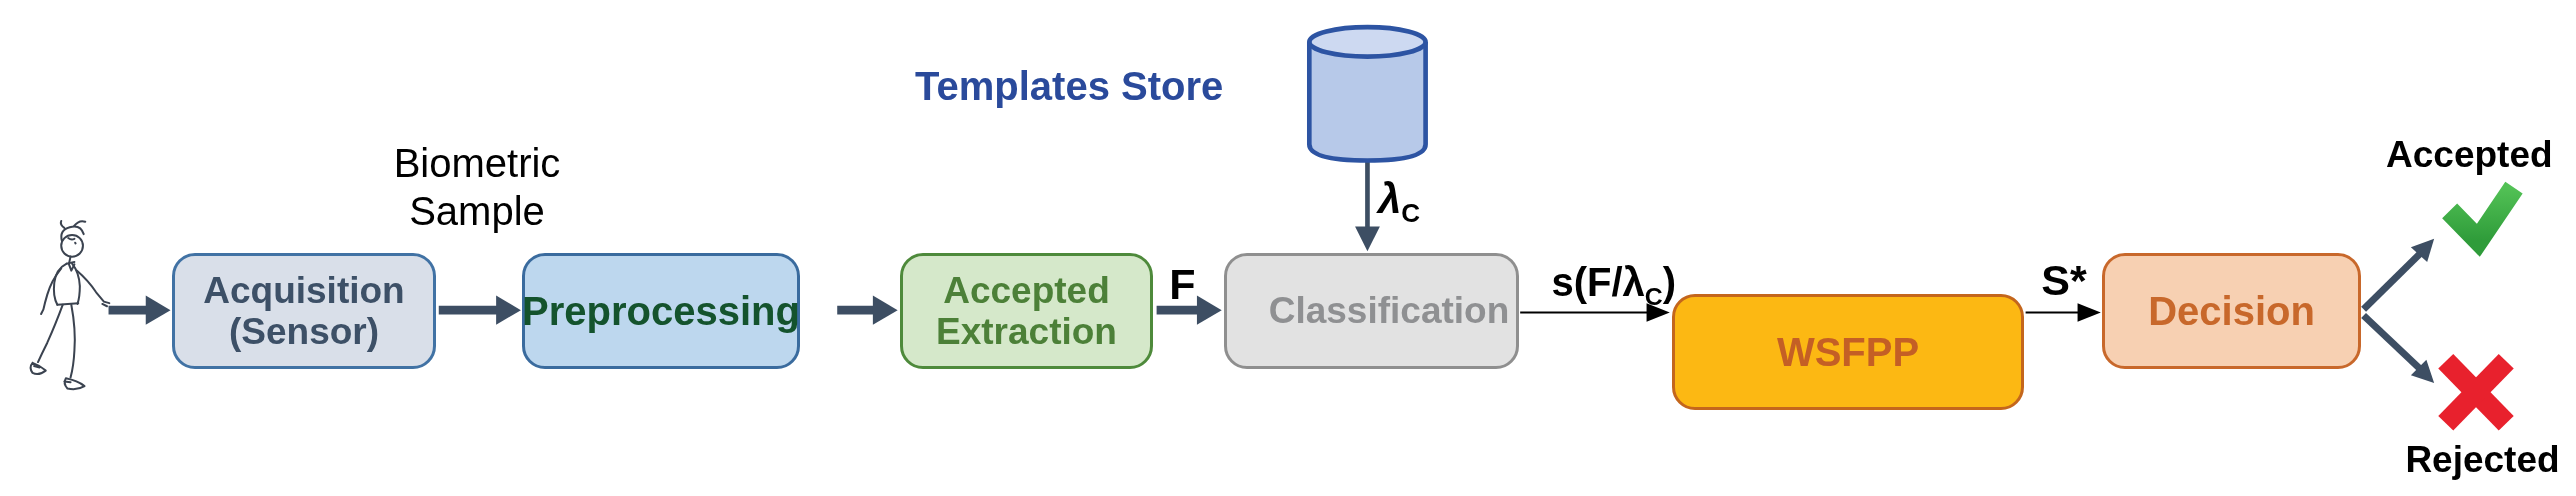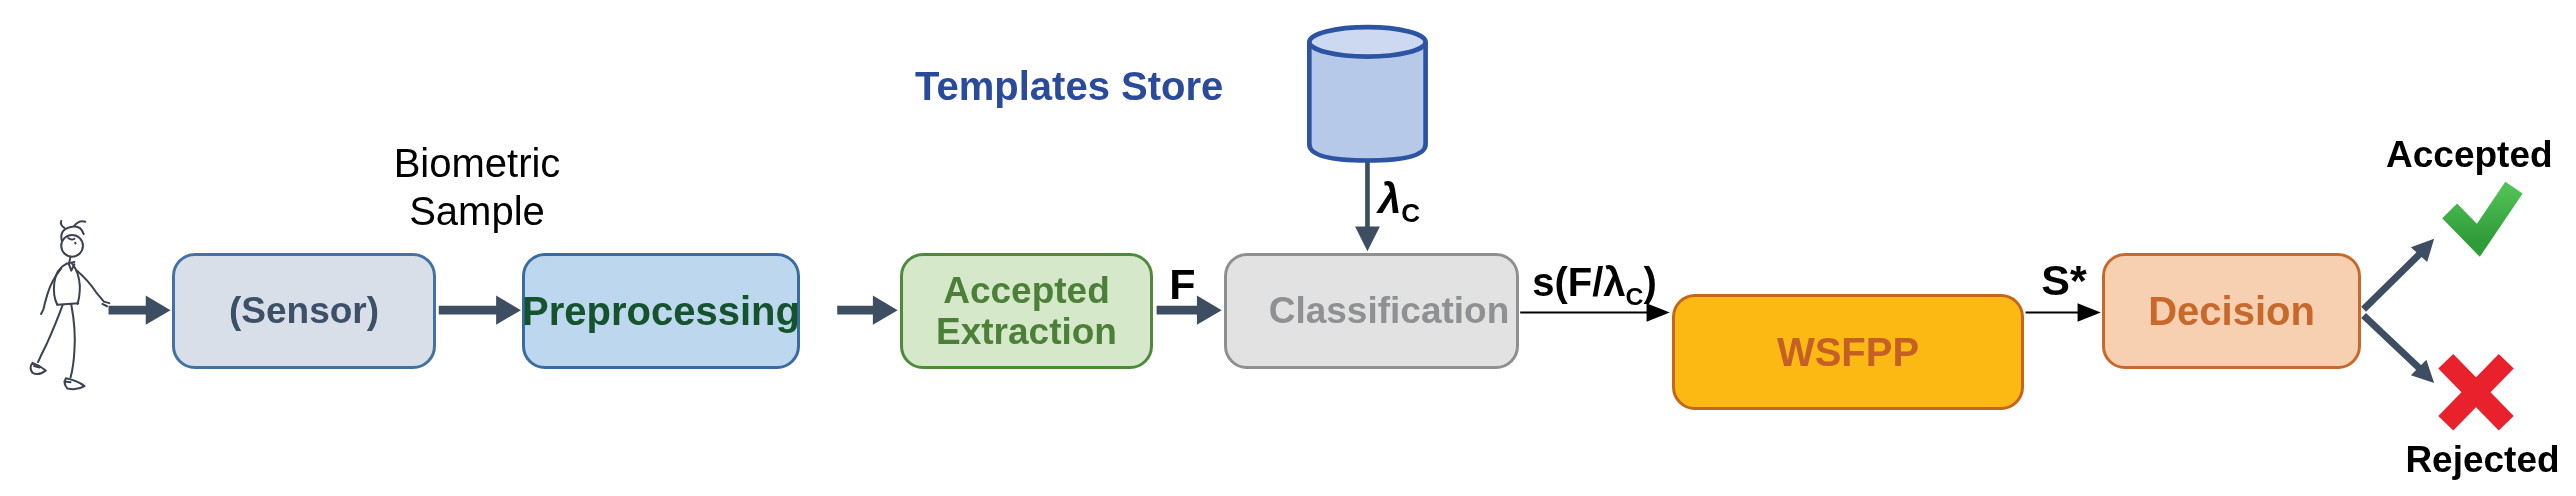--- a/index.html
+++ b/index.html
@@ -21,21 +21,21 @@
   .node-feature{left:900px;width:253px;background:#d5e8ca;border-color:#4e8a3b;color:#4c8038;font-size:37px;}
   .node-classification{left:1224px;width:295px;background:#e2e2e2;border-color:#8f8f8f;color:#8f9092;font-size:37px;padding-left:35px;}
   .node-wsfpp{left:1672px;width:352px;background:#fcb813;border-color:#c4661c;color:#c45f25;font-size:40px;margin-top:41px;}
   .node-decision{left:2102px;width:259px;background:#f7d0b2;border-color:#c8682b;color:#c8682b;font-size:40px;}
   
   .lbl{position:absolute;color:#000;}
   .lbl-biometric{left:353px;top:139px;width:248px;text-align:center;font-size:40px;line-height:48px;font-weight:normal;}
   .lbl-templates{left:915px;top:64px;width:364px;text-align:left;font-size:40px;font-weight:bold;color:#2a4a9b;}
   .lbl-f{left:1159px;top:260px;width:47px;text-align:center;font-size:43px;font-weight:bold;}
   .lbl-lambda{left:1378px;top:175px;font-size:42px;font-weight:bold;font-style:italic;}
-  .lbl-score{left:1513px;top:260px;width:163px;text-align:center;font-size:40px;font-weight:bold;}
+  .lbl-score{left:1513px;top:260px;width:163px;text-align:right;font-size:40px;font-weight:bold;}
   .lbl-sstar{left:2033px;top:256px;width:62px;text-align:center;font-size:43px;font-weight:bold;}
   .lbl-accepted{left:2386px;top:136px;width:171px;text-align:left;font-size:37px;line-height:37px;font-weight:bold;}
   .lbl-rejected{left:2397px;top:441px;width:171px;text-align:center;font-size:37px;line-height:37px;font-weight:bold;}
   sub.small{font-size:0.62em;font-style:normal;}
 </style>
 </head>
 <body>
 
 <svg class="abs" style="left:0;top:0;" width="2576" height="497" viewBox="0 0 3323 641">
   <defs>
@@ -113,20 +113,21 @@
     <path d="M3160,272 L3197,310 L3243,242" fill="none" stroke="url(#chkGrad)" stroke-width="27" stroke-linecap="butt" stroke-linejoin="miter"></path>
   </g>
 
   <g stroke="#e8212d" stroke-width="27" stroke-linecap="butt">
     <line x1="3155" y1="466" x2="3233" y2="546"></line>
     <line x1="3233" y1="466" x2="3155" y2="546"></line>
   </g>
 </svg>
 
 <div class="node node-acquisition">
+  <span>Acquisition</span>
   <span>(Sensor)</span>
 </div>
 <div class="node node-preprocessing">
   <span>Preprocessing</span>
 </div>
 <div class="node node-feature">
   <span>Accepted</span>
   <span>Extraction</span>
 </div>
 <div class="node node-classification">

